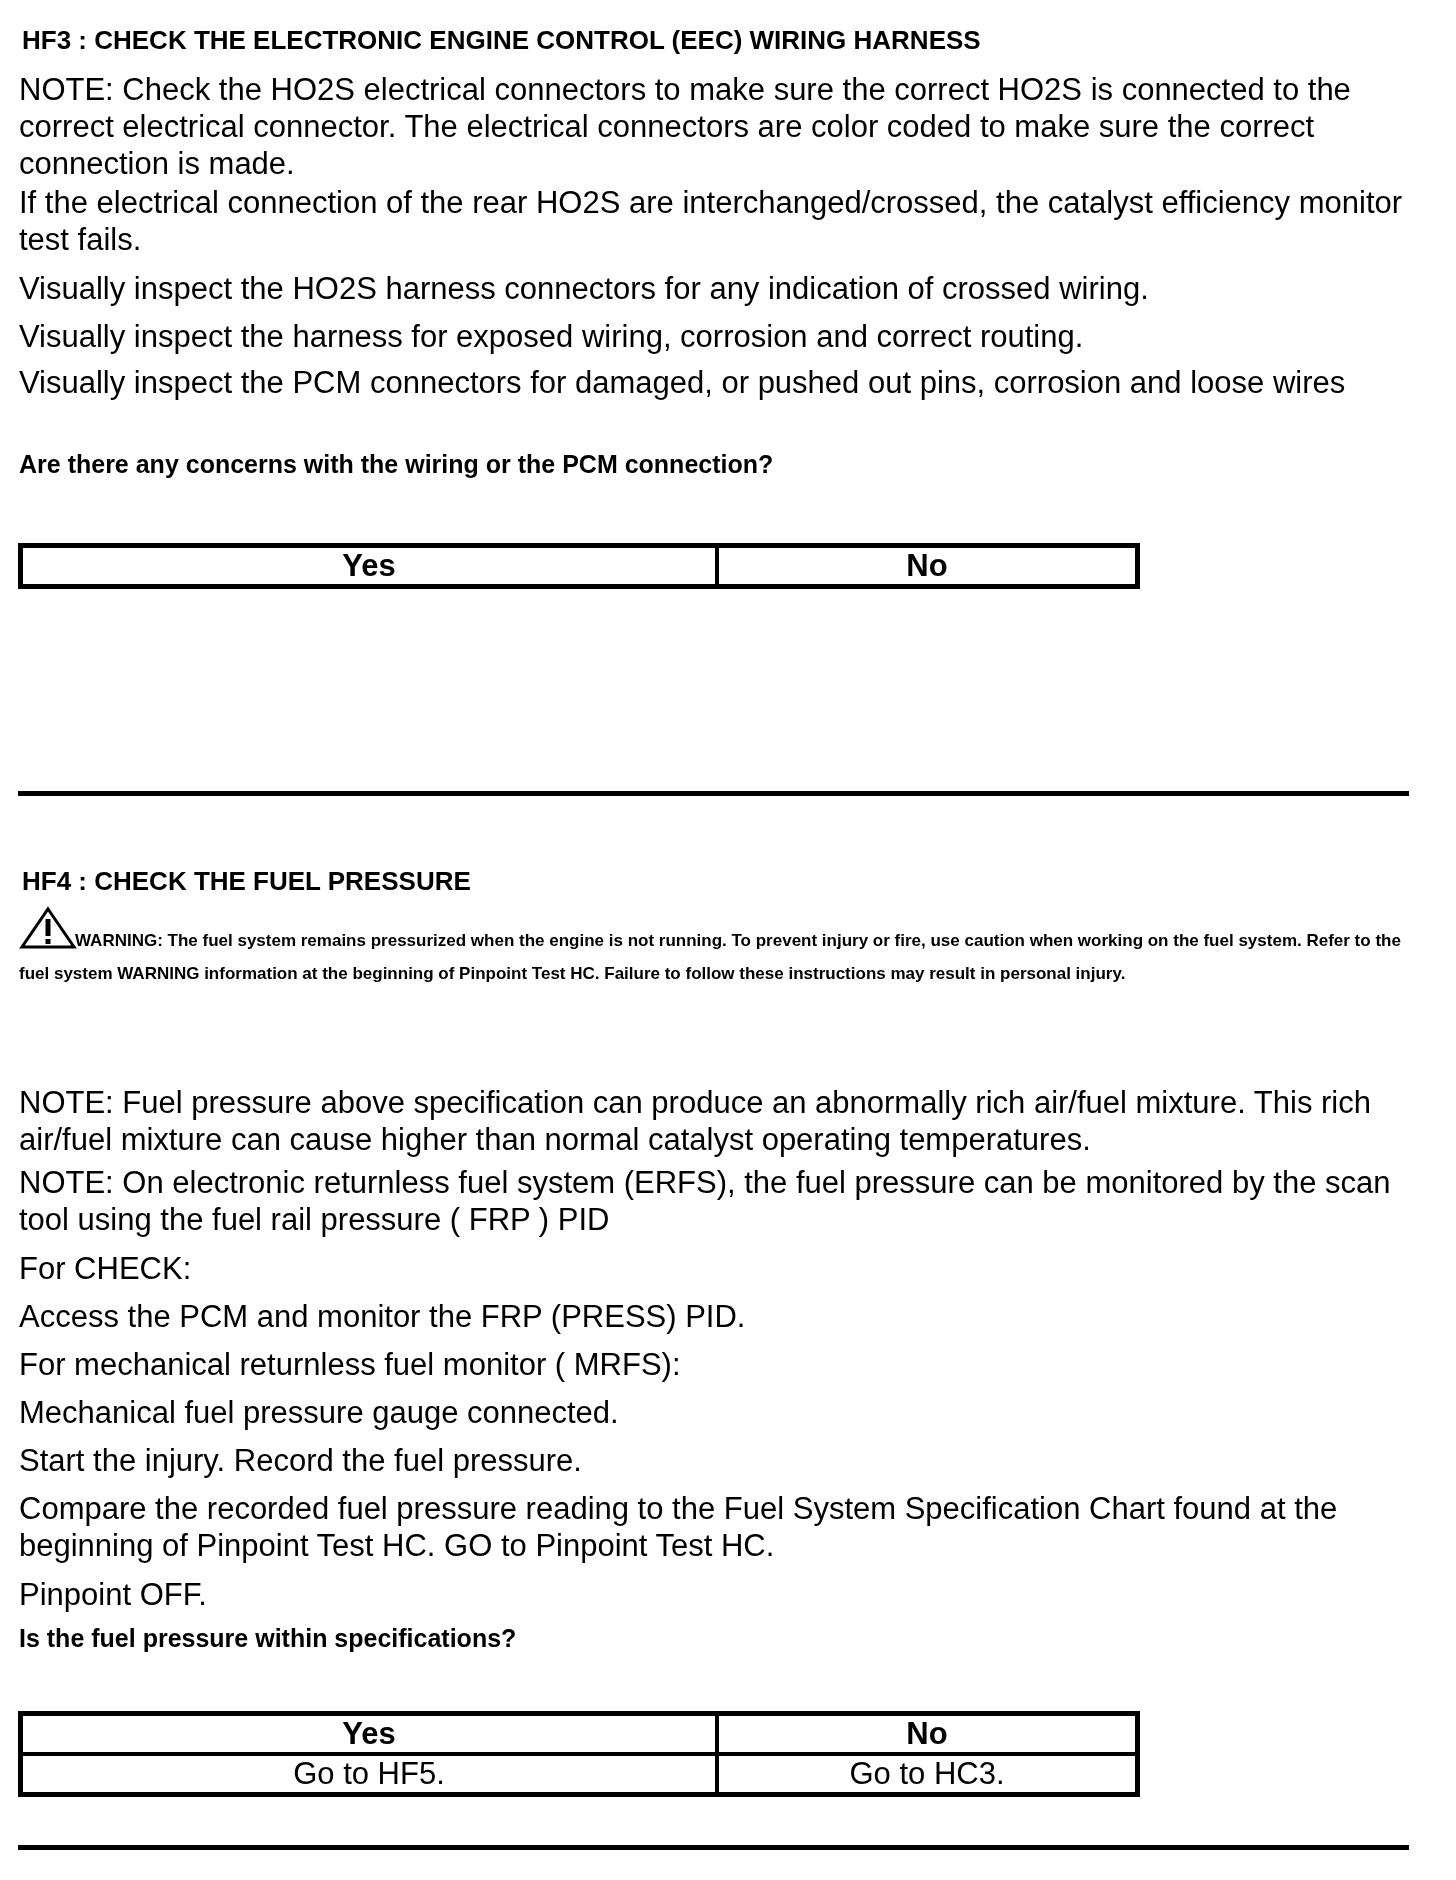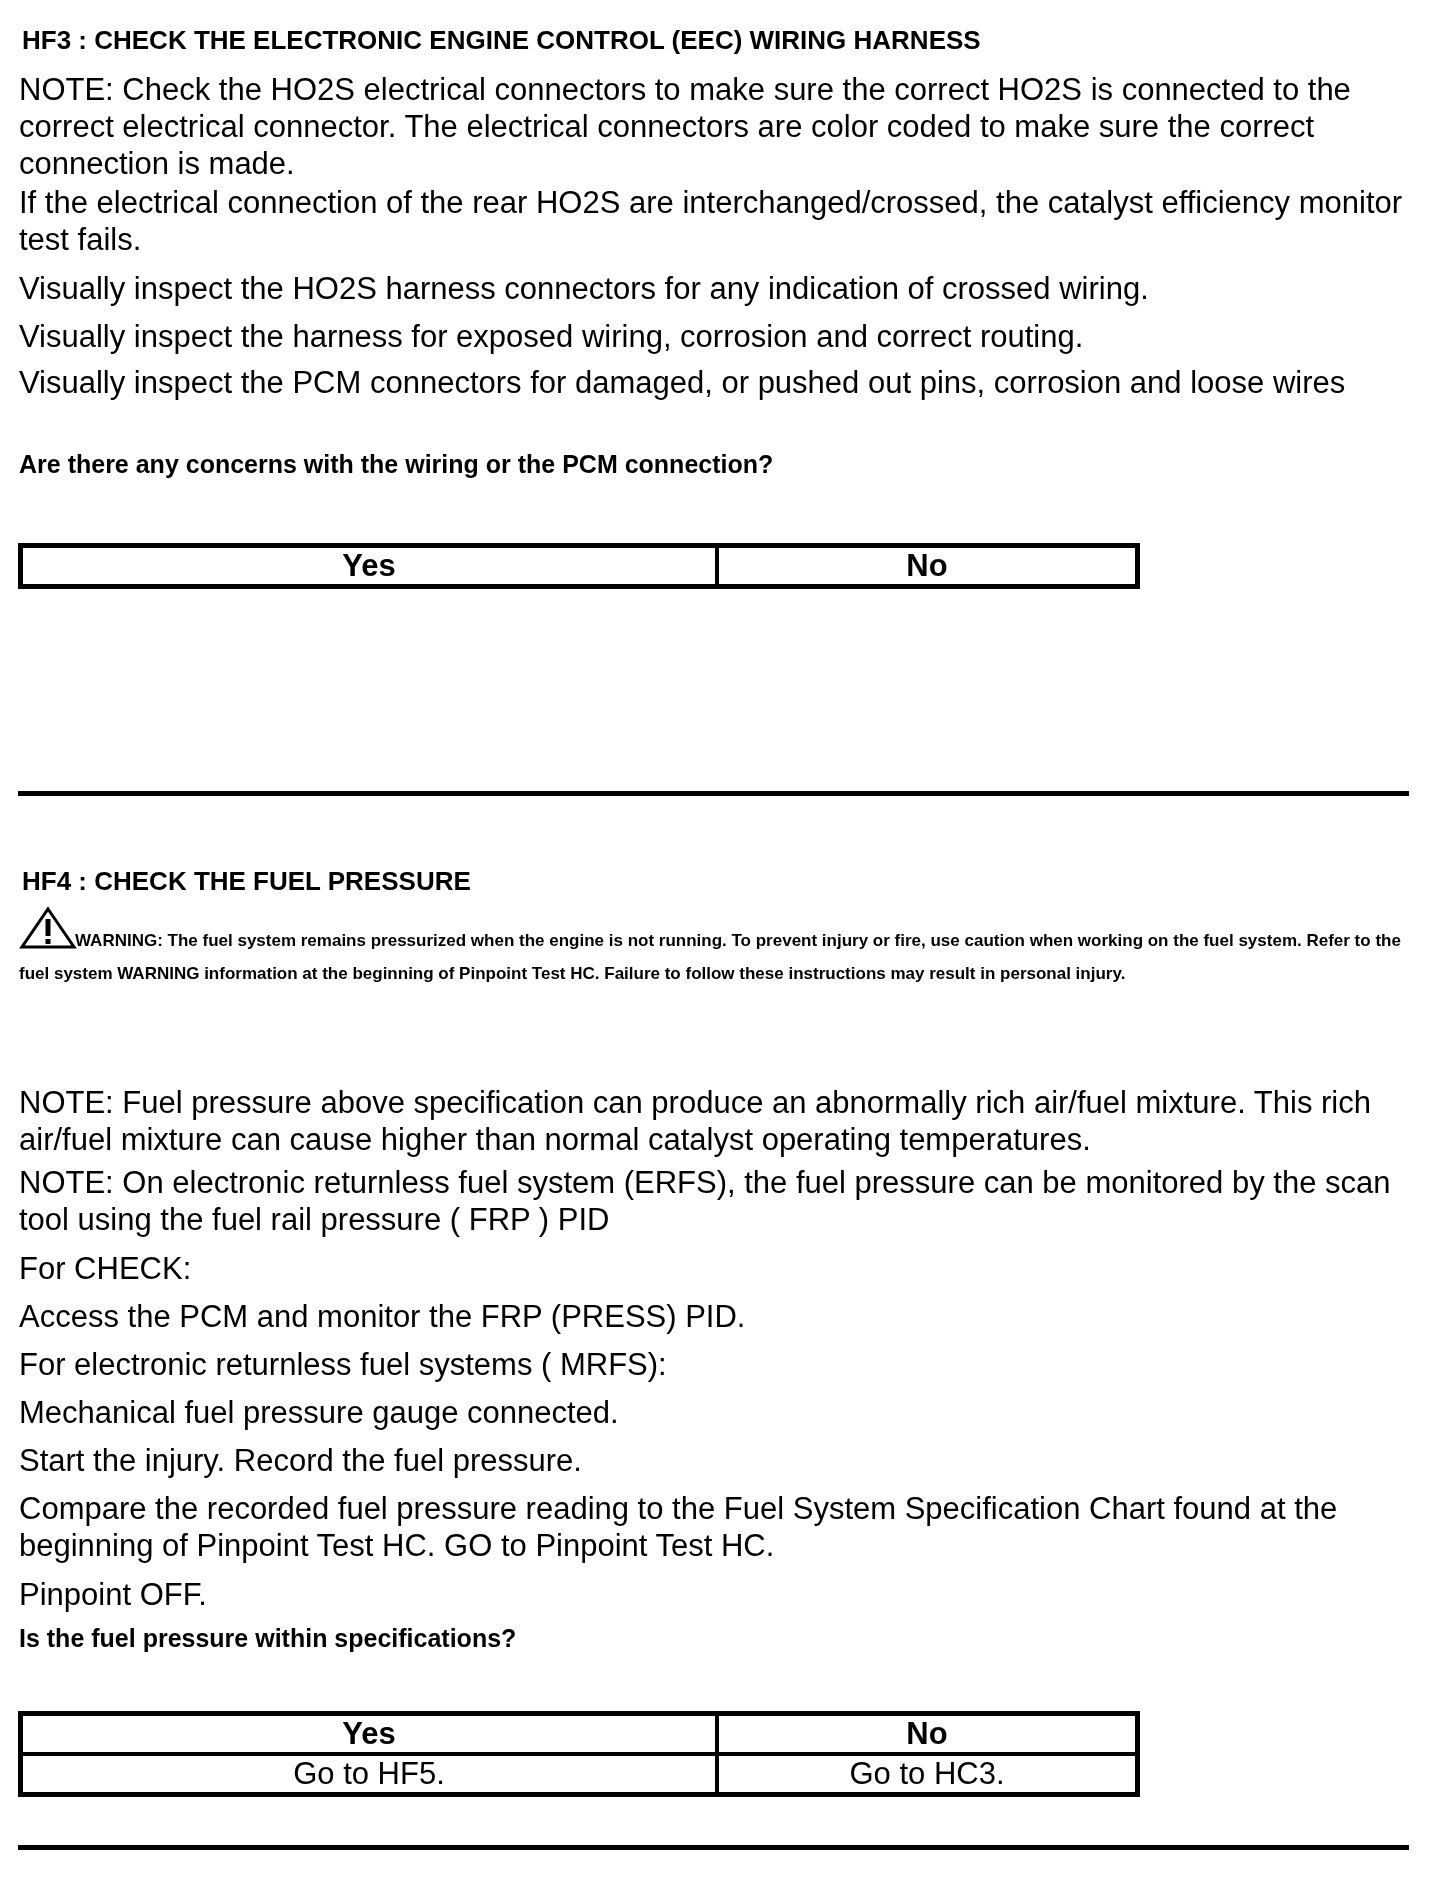--- a/index.html
+++ b/index.html
@@ -49,21 +49,21 @@
       <rect x="26.5" y="13" width="5" height="17" fill="#000"></rect>
       <rect x="26.5" y="33" width="5" height="5" fill="#000"></rect>
     </svg>
   </span><span>WARNING: The fuel system remains pressurized when the engine is not running. To prevent injury or fire, use caution when working on the fuel system. Refer to the fuel system WARNING information at the beginning of Pinpoint Test HC. Failure to follow these instructions may result in personal injury.</span>
 </div>
 
 <div class="abs p" style="top:1084px;">NOTE: Fuel pressure above specification can produce an abnormally rich air/fuel mixture. This rich air/fuel mixture can cause higher than normal catalyst operating temperatures.</div>
 <div class="abs p" style="top:1164px;">NOTE: On electronic returnless fuel system (ERFS), the fuel pressure can be monitored by the scan tool using the fuel rail pressure ( FRP ) PID</div>
 <div class="abs p" style="top:1250px;">For CHECK:</div>
 <div class="abs p" style="top:1298px;">Access the PCM and monitor the  FRP (PRESS) PID.</div>
-<div class="abs p" style="top:1346px;">For electronic returnless fuel systems ( MRFS):</div>
+<div class="abs p" style="top:1346px;">For mechanical returnless fuel monitor ( MRFS):</div>
 <div class="abs p" style="top:1394px;">Mechanical fuel pressure gauge connected.</div>
 <div class="abs p" style="top:1442px;">Start the injury. Record the fuel pressure.</div>
 <div class="abs p" style="top:1490px;">Compare the recorded fuel pressure reading to the Fuel System Specification Chart found at the beginning of Pinpoint Test HC. GO to Pinpoint Test HC.</div>
 <div class="abs p" style="top:1576px;">Pinpoint OFF.</div>
 <div class="abs q" style="top:1624px;">Is the fuel pressure within specifications?</div>
 
 <table class="yn" style="top:1711px;">
   <tbody>
       <tr style="height:40px;">
     <th style="width:684px;">Yes</th>

